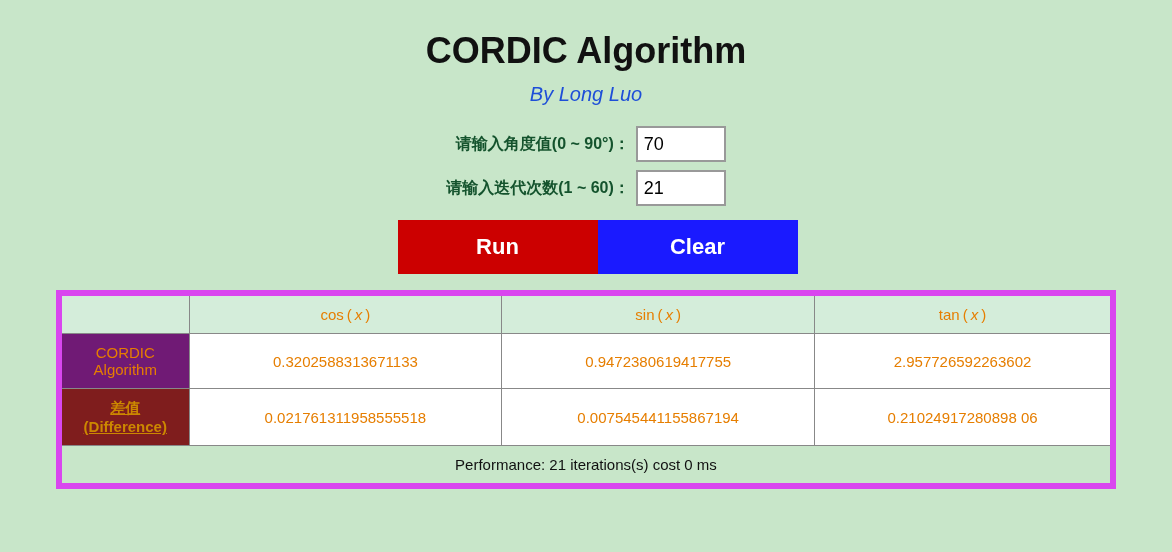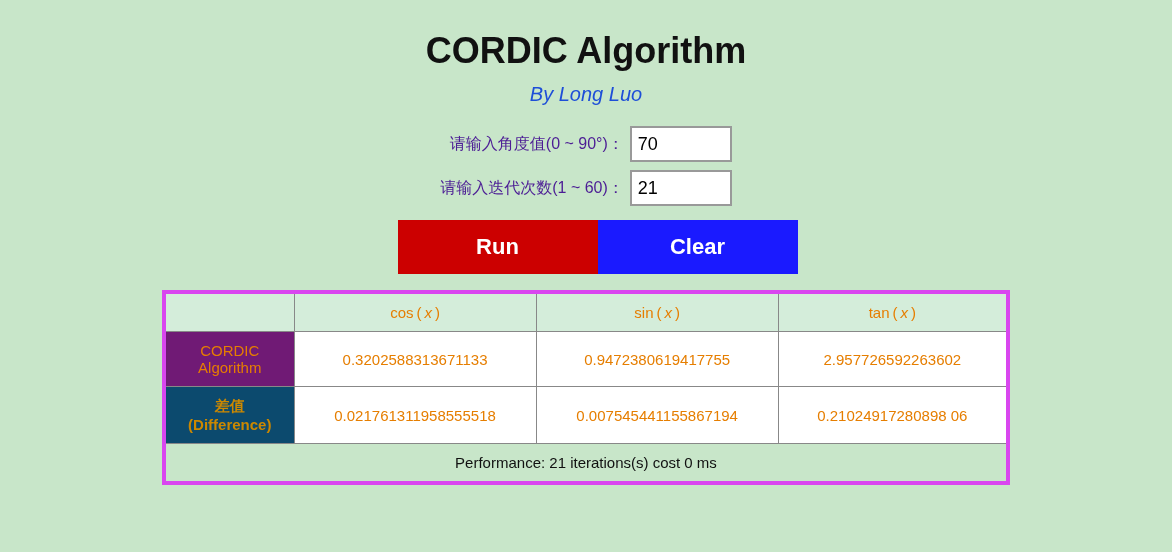--- a/index.html
+++ b/index.html
@@ -43,25 +43,26 @@
     }
 
     .input-row {
       display: flex;
       align-items: center;
       gap: 6px;
     }
 
     .input-label {
       font-size: 16px;
-      color: #4c1d95;
+      color: #14532d;
+      font-weight: bold;
     }
 
     .input-field {
-      width: 102px;
+      width: 90px;
       height: 36px;
       font-size: 18px;
       padding: 2px 6px;
       border: 2px solid #999;
       background: white;
     }
 
     .button-row {
       display: flex;
       gap: 0;
@@ -86,22 +87,22 @@
       font-size: 22px;
       font-weight: bold;
       border: none;
       padding: 14px 60px;
       cursor: pointer;
       min-width: 200px;
     }
 
     .result-table {
       border-collapse: collapse;
-      width: 848px;
-      border: 4px solid #d946ef;
+      width: 1060px;
+      border: 6px solid #d946ef;
       margin-bottom: 0;
     }
 
     .result-table th,
     .result-table td {
       border: 1px solid #888;
       padding: 10px 16px;
       text-align: center;
       font-size: 15px;
     }
@@ -118,21 +119,22 @@
       font-weight: normal;
       font-size: 15px;
       background: #701a75;
       width: 130px;
     }
 
     .row-label-diff {
       color: #cc8800;
       font-weight: bold;
       font-size: 15px;
-      background: #0c4a6e;
+      background: #7f1d1d;
+      text-decoration: underline;
     }
 
     .data-cell {
       color: #e67e00;
       background: white;
       font-size: 15px;
     }
 
     .performance-text {
       font-size: 15px;

